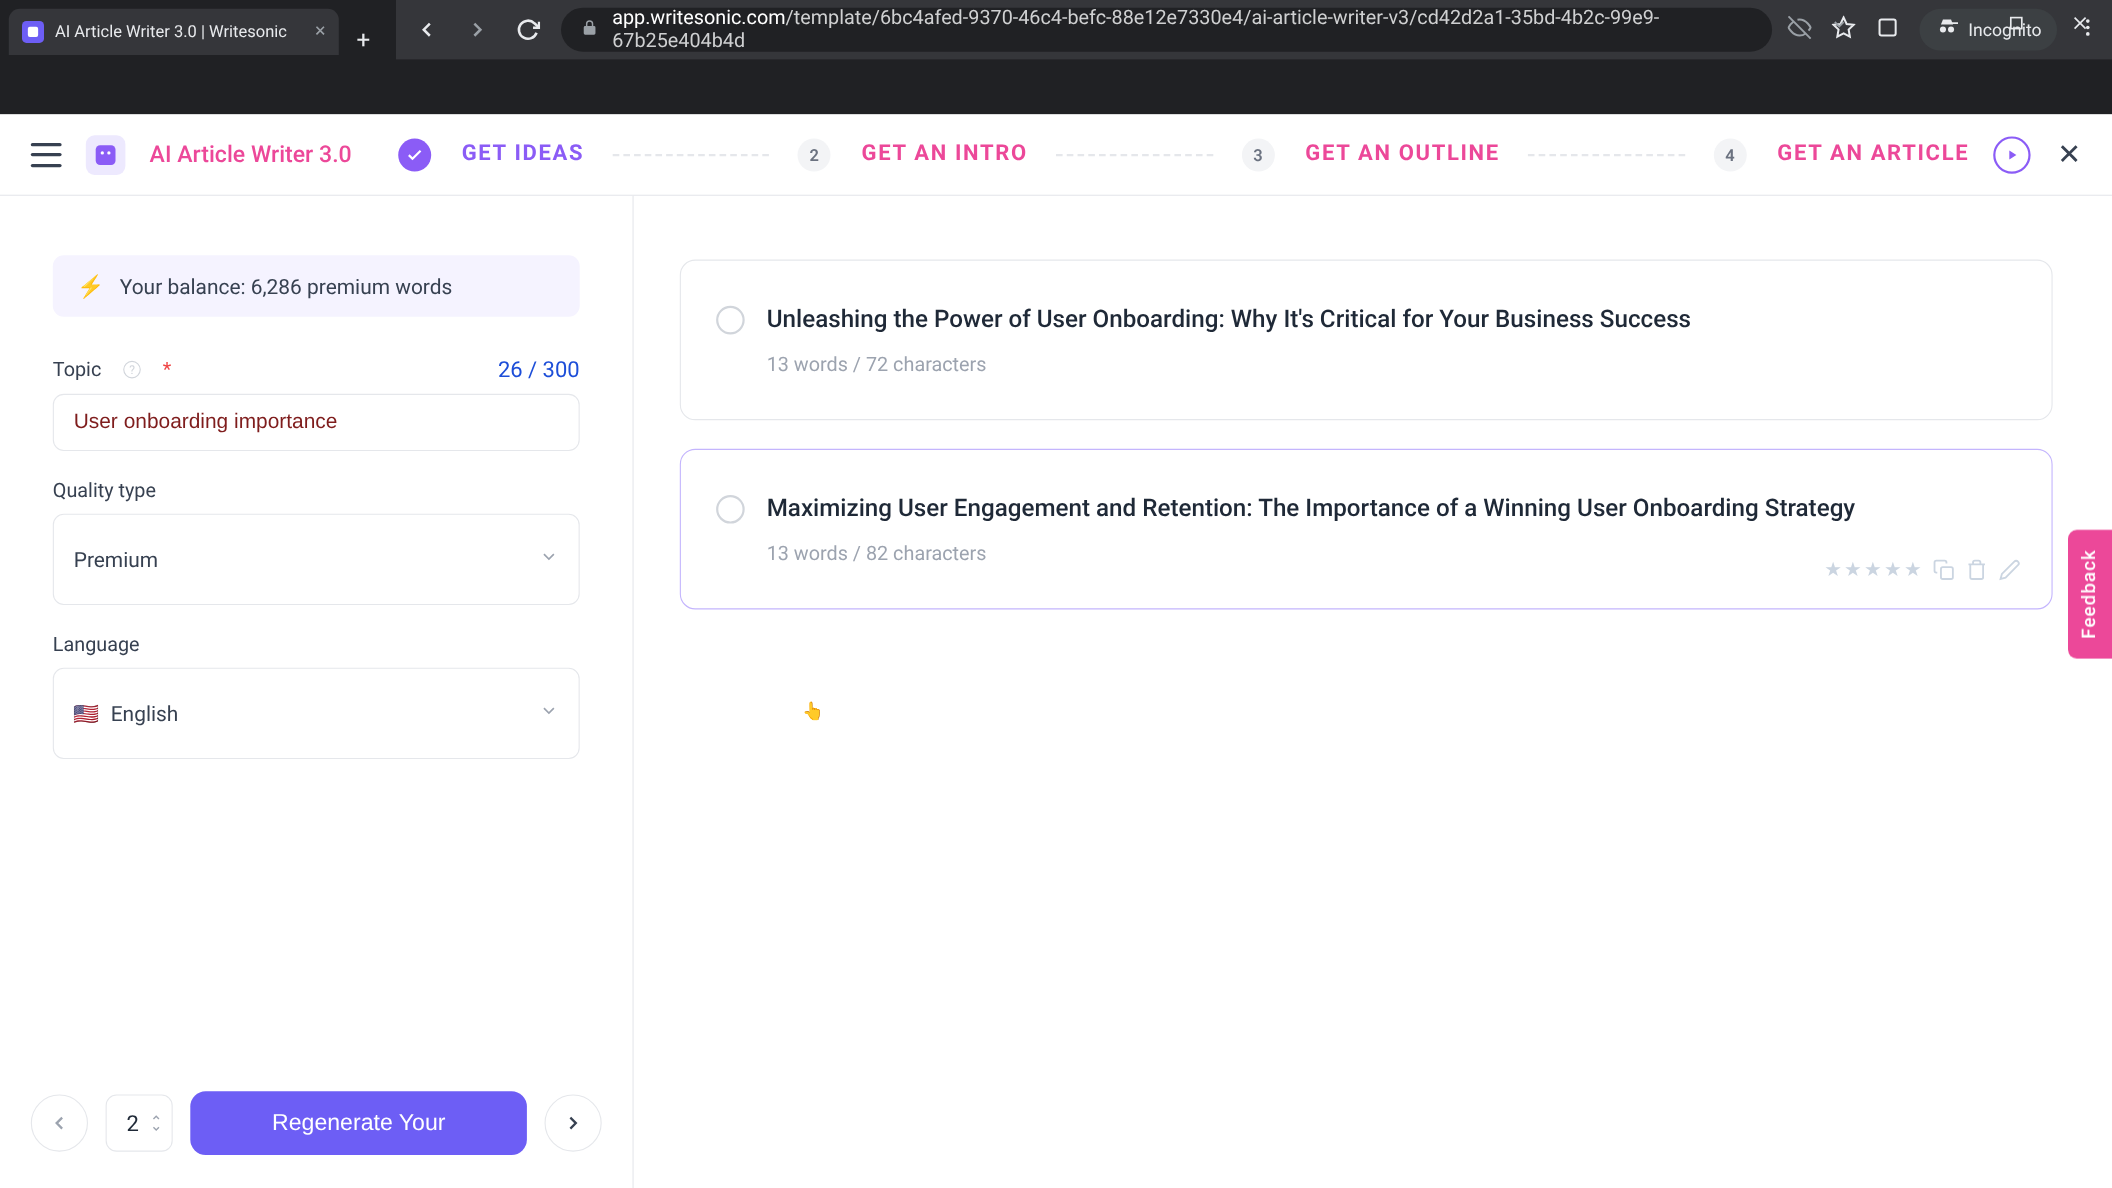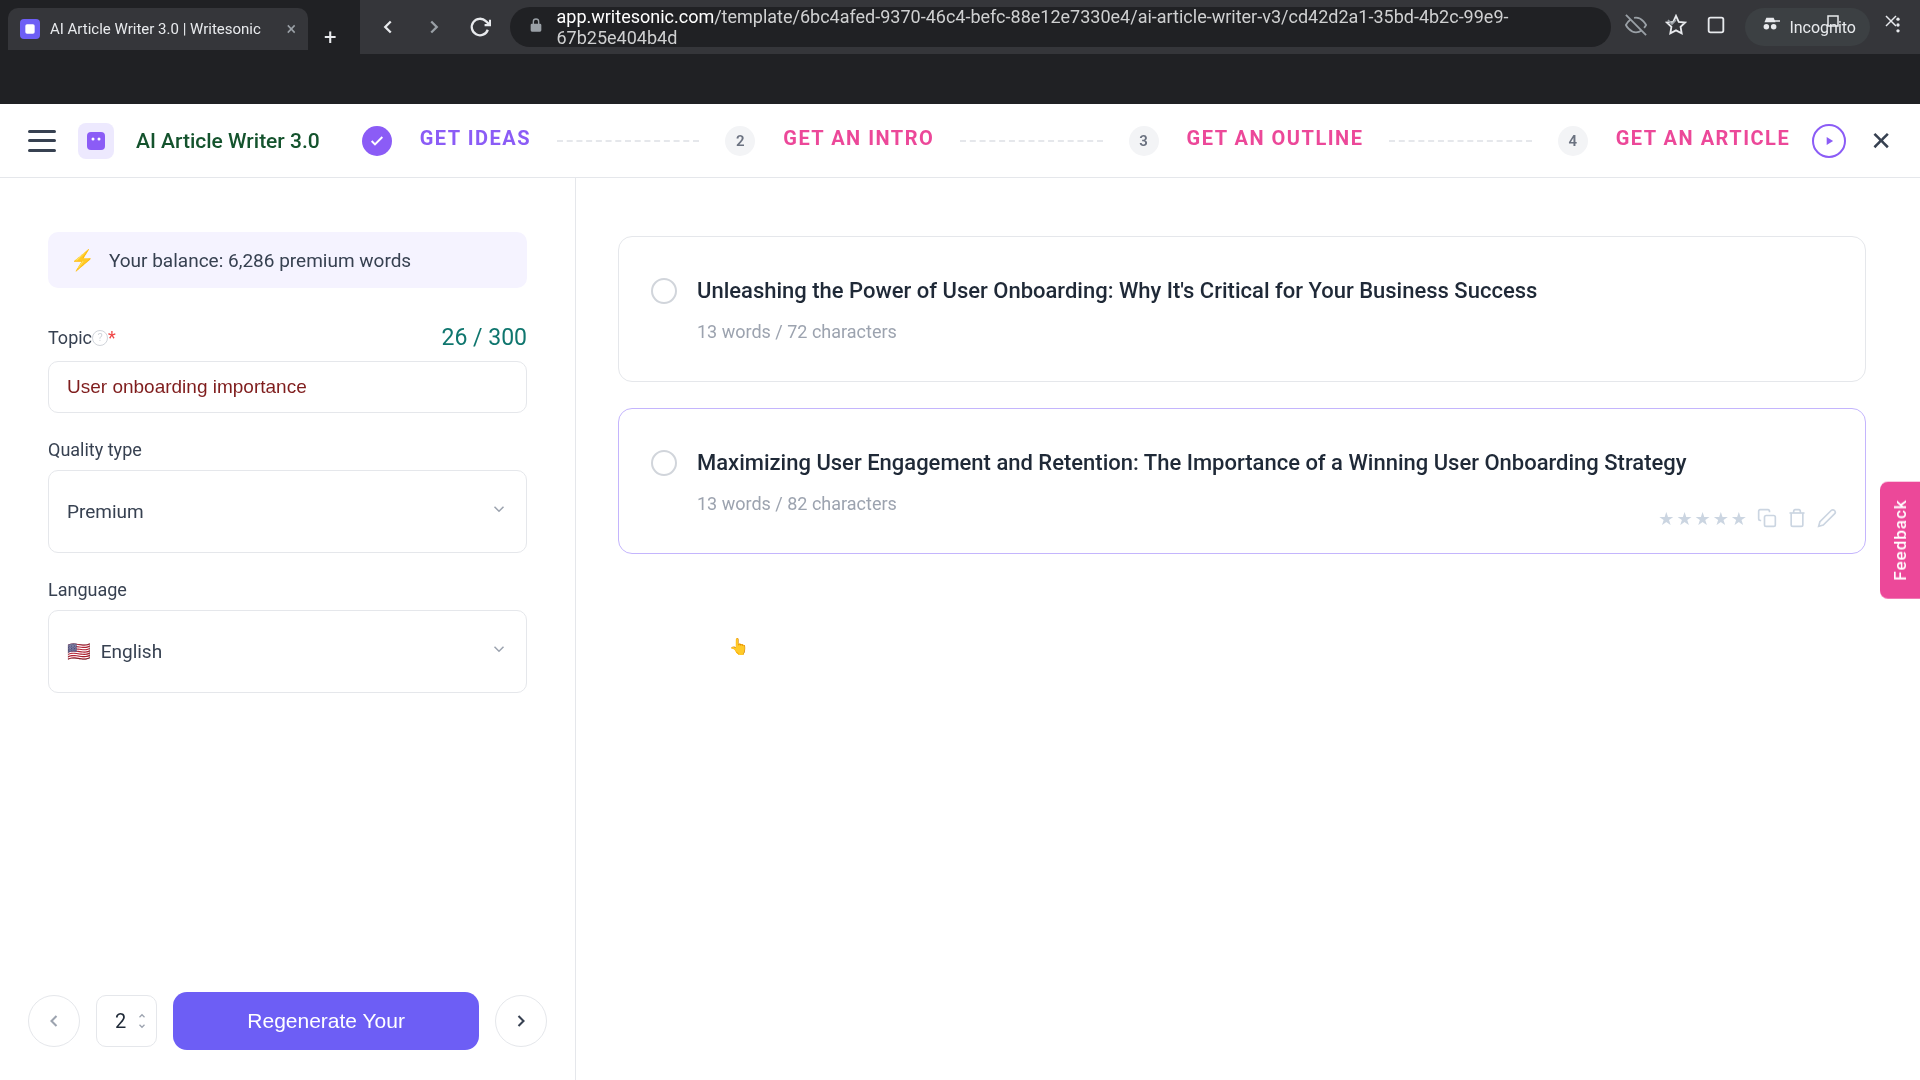--- a/index.html
+++ b/index.html
@@ -27,21 +27,21 @@
 .url-domain { color: #fff; }
 .addr-right { display: flex; align-items: center; gap: 18px; color: #e8eaed; }
 .incognito-badge { display: flex; align-items: center; gap: 8px; background: #3c4043; padding: 6px 14px; border-radius: 20px; }
 
 
 .app-header { height: 74px; border-bottom: 1px solid #e5e7eb; display: flex; align-items: center; padding: 0 28px; gap: 22px; background: #fff; }
 .hamburger { width: 28px; height: 22px; display: flex; flex-direction: column; justify-content: space-between; cursor: pointer; }
 .hamburger span { height: 3px; background: #374151; border-radius: 2px; }
 .app-logo { width: 36px; height: 36px; background: #ede9fe; border-radius: 8px; display: flex; align-items: center; justify-content: center; }
 .app-logo svg { width: 24px; height: 24px; }
-.app-title { font-size: 21px; font-weight: 500; color: #14532d; margin-right: 20px; }
+.app-title { font-size: 21px; font-weight: 500; color: #ec4899; margin-right: 20px; }
 .steps { display: flex; align-items: center; gap: 6px; flex: 1; }
 .step { display: flex; align-items: flex-start; gap: 28px; }
 .step-badge { width: 30px; height: 30px; border-radius: 50%; display: flex; align-items: center; justify-content: center; font-size: 15px; font-weight: 600; }
 .step-badge.done { background: #8b5cf6; color: #fff; }
 .step-badge.num { background: #f3f4f6; color: #6b7280; }
 .step-label { font-size: 20px; font-weight: 700; letter-spacing: 1.5px; color: #ec4899; }
 .step.active .step-label { color: #8b5cf6; }
 .step-connector { flex: 1; height: 2px; background: transparent; border-top: 2px dashed #e5e7eb; margin: 0 20px; min-width: 100px; }
 .header-right { display: flex; align-items: center; gap: 24px; }
 .play-circle { width: 34px; height: 34px; border: 2px solid #8b5cf6; border-radius: 50%; display: flex; align-items: center; justify-content: center; color: #8b5cf6; }
@@ -51,24 +51,24 @@
 .main { display: flex; height: calc(1080px - 104px - 74px); }
 .sidebar { width: 576px; border-right: 1px solid #e5e7eb; padding: 54px 48px 0 48px; position: relative; }
 .content { flex: 1; padding: 58px 54px 0 42px; position: relative; }
 
 .balance-card { background: #f5f3ff; border-radius: 10px; padding: 16px 22px; display: flex; align-items: center; gap: 14px; margin-bottom: 36px; }
 .balance-icon { color: #8b5cf6; font-size: 20px; }
 .balance-text { color: #374151; font-size: 19px; }
 
 .field-group { margin-bottom: 26px; }
 .field-label-row { display: flex; justify-content: space-between; align-items: center; margin-bottom: 10px; }
-.field-label { color: #374151; font-size: 18px; display: flex; align-items: center; gap: 0; }
+.field-label { color: #374151; font-size: 18px; display: flex; align-items: center; gap: 20px; }
 .field-hint-icon { width: 16px; height: 16px; border: 1.5px solid #d1d5db; border-radius: 50%; display: inline-flex; align-items: center; justify-content: center; font-size: 11px; color: #d1d5db; }
 .req-star { color: #ef4444; }
-.char-count { color: #0f766e; font-size: 23px; }
+.char-count { color: #1d4ed8; font-size: 20px; }
 .text-input { width: 100%; border: 1px solid #e5e7eb; border-radius: 10px; padding: 14px 18px; font-size: 19px; color: #7f1d1d; outline: none; }
 .select-input { width: 100%; border: 1px solid #e5e7eb; border-radius: 10px; padding: 29px 18px; font-size: 19px; color: #374151; display: flex; align-items: center; justify-content: space-between; cursor: pointer; }
 .select-input .flag { margin-right: 10px; }
 .chev-down { color: #9ca3af; }
 
 .sidebar-footer { position: absolute; bottom: 30px; left: 28px; right: 28px; display: flex; align-items: center; gap: 16px; }
 .circle-btn { width: 52px; height: 52px; border: 1px solid #e5e7eb; border-radius: 50%; display: flex; align-items: center; justify-content: center; color: #9ca3af; cursor: pointer; }
 .circle-btn.enabled { color: #374151; }
 .count-box { border: 1px solid #e5e7eb; border-radius: 10px; height: 52px; display: flex; align-items: center; padding: 0 8px 0 18px; gap: 10px; }
 .count-val { font-size: 20px; color: #1f2937; }

